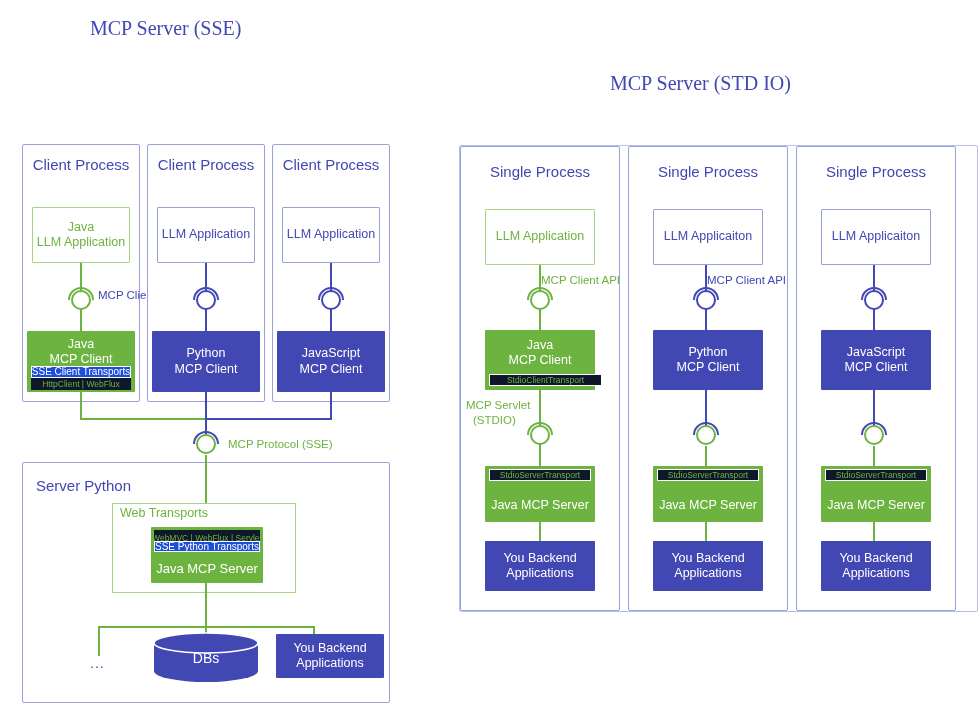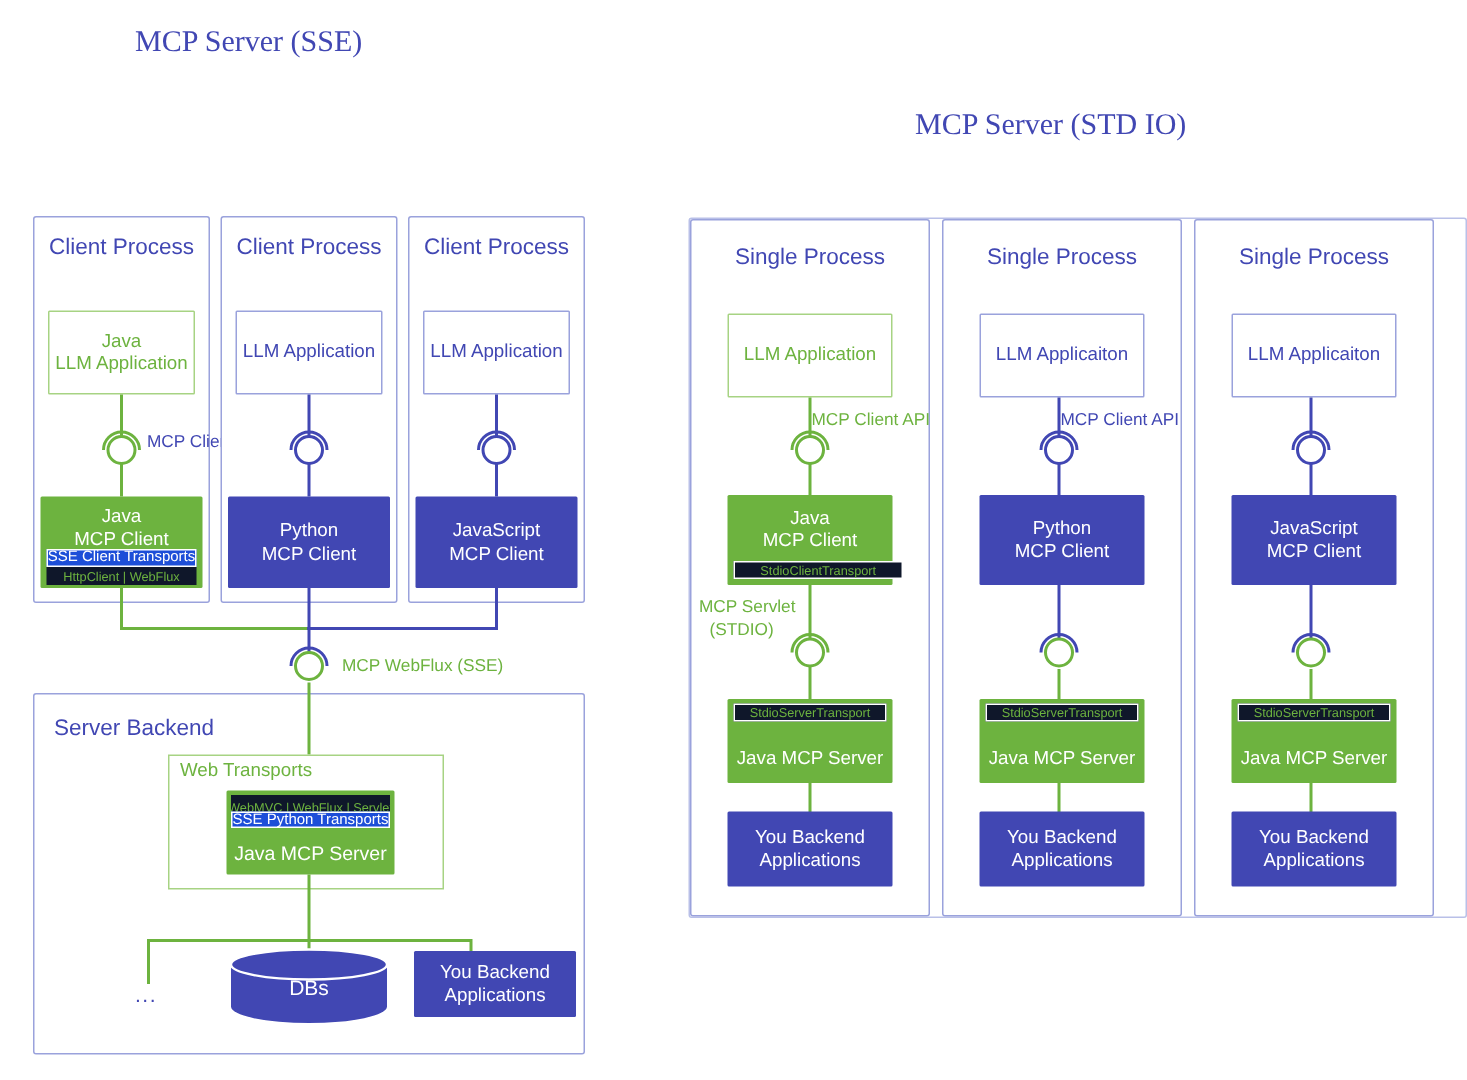--- a/index.html
+++ b/index.html
@@ -114,24 +114,24 @@
 <div class="abs line h-green" style="left:80px;top:418px;width:126px;"></div>
 <div class="abs line v-blue" style="left:205px;top:392px;height:28px;"></div>
 <div class="abs line v-blue" style="left:330px;top:392px;height:28px;"></div>
 <div class="abs line h-blue" style="left:205px;top:418px;width:127px;"></div>
 <div class="abs line v-blue" style="left:205px;top:418px;height:24px;"></div>
 
 <svg class="connector" style="left:189px;top:427px;" viewBox="0 0 34 30">
   <path d="M5 17 A12 12 0 0 1 29 17" fill="none" stroke="#4147B3" stroke-width="2"></path>
   <circle cx="17" cy="17" r="9" fill="#fff" stroke="#6DB33F" stroke-width="2"></circle>
 </svg>
-<div class="abs conn-label-green" style="left:228px;top:437px;">MCP WebFlux (SSE)</div>
+<div class="abs conn-label-green" style="left:228px;top:437px;">MCP Protocol (SSE)</div>
 
 <div class="abs proc-box" style="left:22px;top:462px;width:368px;height:241px;"></div>
-<div class="abs proc-label" style="left:36px;top:477px;font-size:15px;">Server Backend</div>
+<div class="abs proc-label" style="left:36px;top:477px;font-size:15px;">Server Python</div>
 
 <div class="abs line v-green" style="left:205px;top:455px;height:90px;"></div>
 
 <div class="abs container-green" style="left:112px;top:503px;width:184px;height:90px;"></div>
 <div class="abs container-label" style="left:120px;top:506px;">Web Transports</div>
 
 <div class="abs box box-fill-green" style="left:151px;top:527px;width:112px;height:56px;flex-direction:column;justify-content:flex-end;padding-bottom:6px;">
   <span style="font-size:13px;">Java MCP Server</span>
 </div>
 <div class="abs sub-white" style="left:154px;top:530px;width:106px;height:16px;">WebMVC | WebFlux | Servlet</div>

